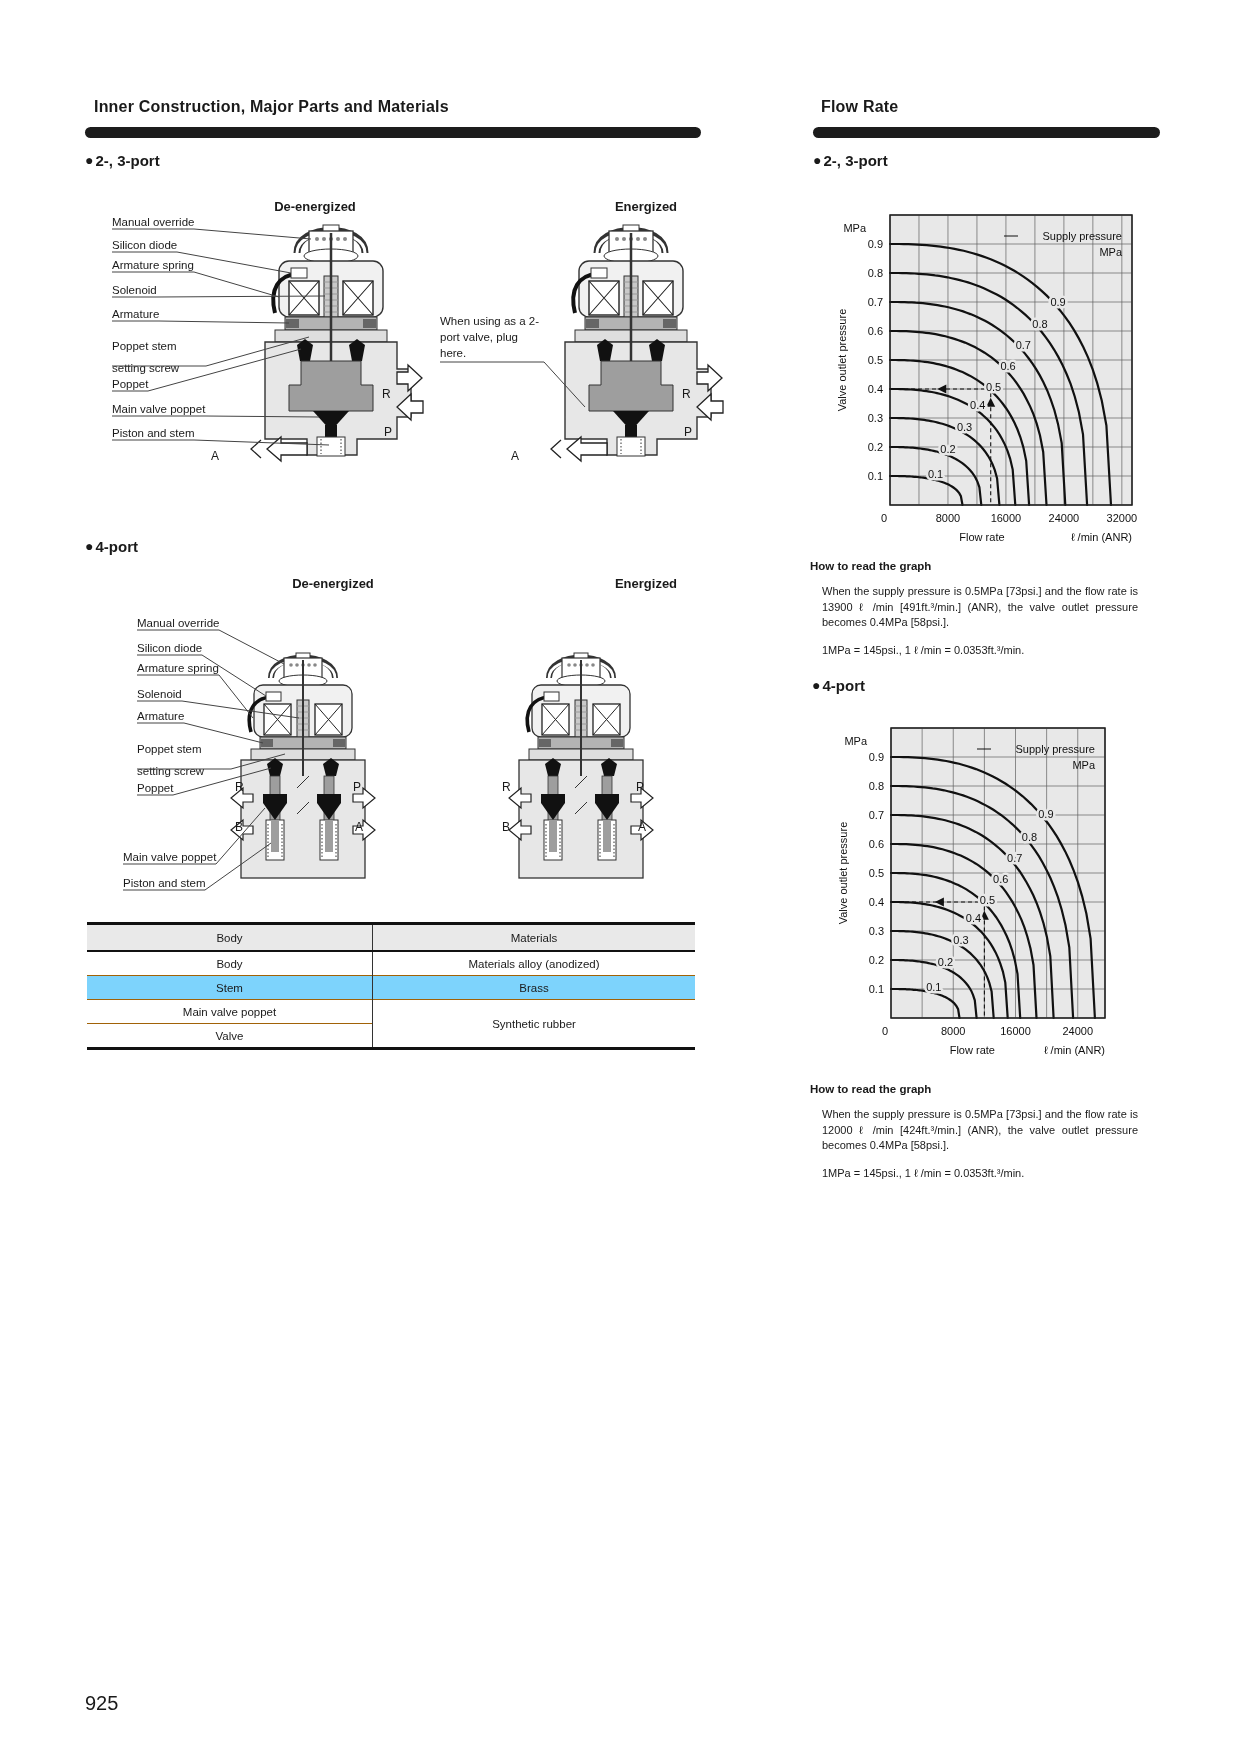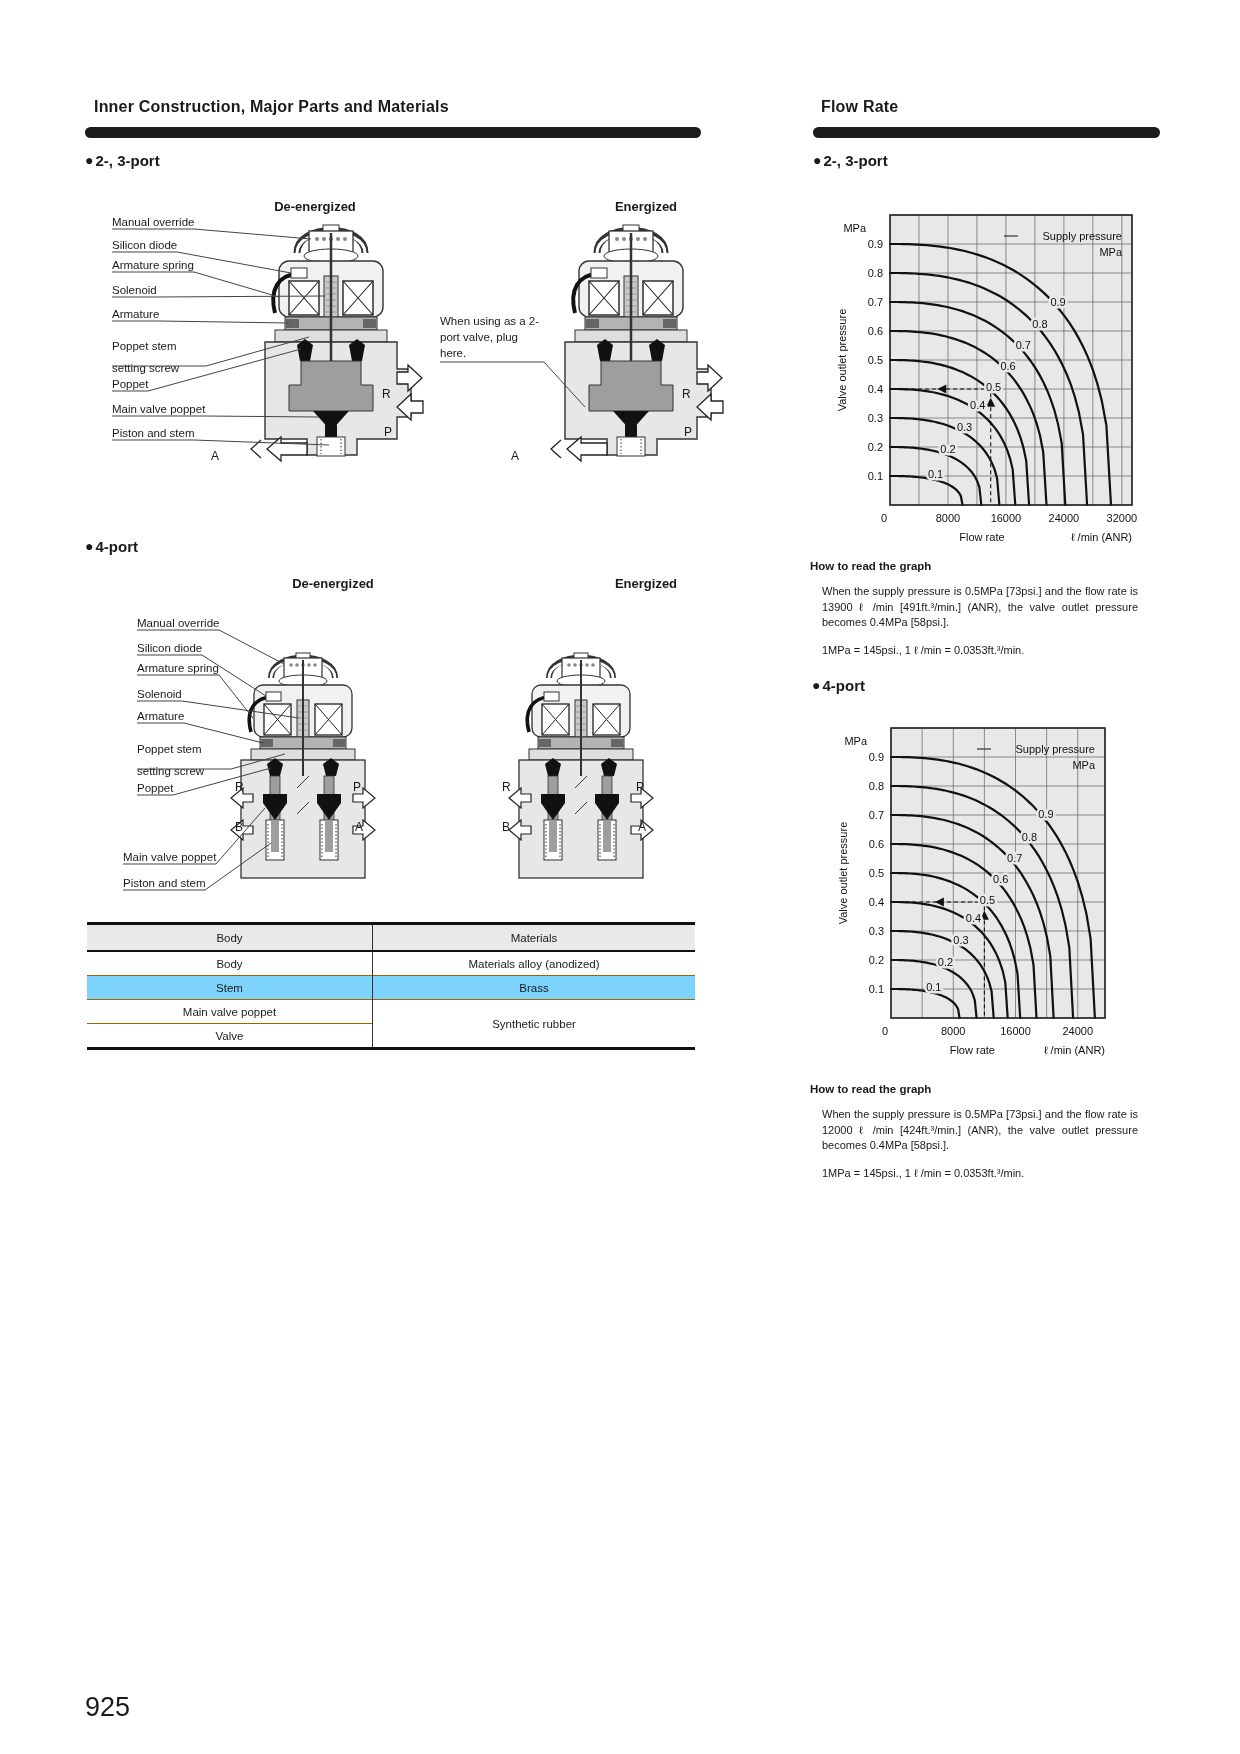--- a/index.html
+++ b/index.html
@@ -21,21 +21,21 @@
   .ptable th,.ptable td{font-size:11.5px;font-weight:normal;text-align:center;padding:0;height:23px;border-top:1px solid #a16207}
   .ptable th{height:25px;background:#e9e9e9;border-top:none}
   .ptable .hd-line{border-bottom:2px solid #111}
   .ptable .c1{border-right:1px solid #333;width:285px}
   .ptable .gray{background:#7dd3fc}
   .howto{position:absolute;width:340px}
   .howto .hh{font-size:11.5px;font-weight:bold;margin:0 0 4px}
   .howto .hb{font-size:11px;line-height:15.5px;text-align:justify;margin:12px}
   .howto .hn{font-size:11px;margin:13px 12px 0}
   .chart{position:absolute}
-  .pageno{position:absolute;font-size:27px}
+  .pageno{position:absolute;font-size:20px}
   svg text{font-family:"Liberation Sans","DejaVu Sans",sans-serif}
   .t11{font-size:11px;fill:#111}
   .clab{font-size:11px;fill:#111;text-anchor:middle;paint-order:stroke;stroke:#e8e8e8;stroke-width:5px;stroke-linejoin:round}
 </style>
 </head>
 <body>
 
 <div class="page">
 
   <h1 class="h1" style="left:86px;top:90px">Inner Construction, Major Parts and Materials</h1>

